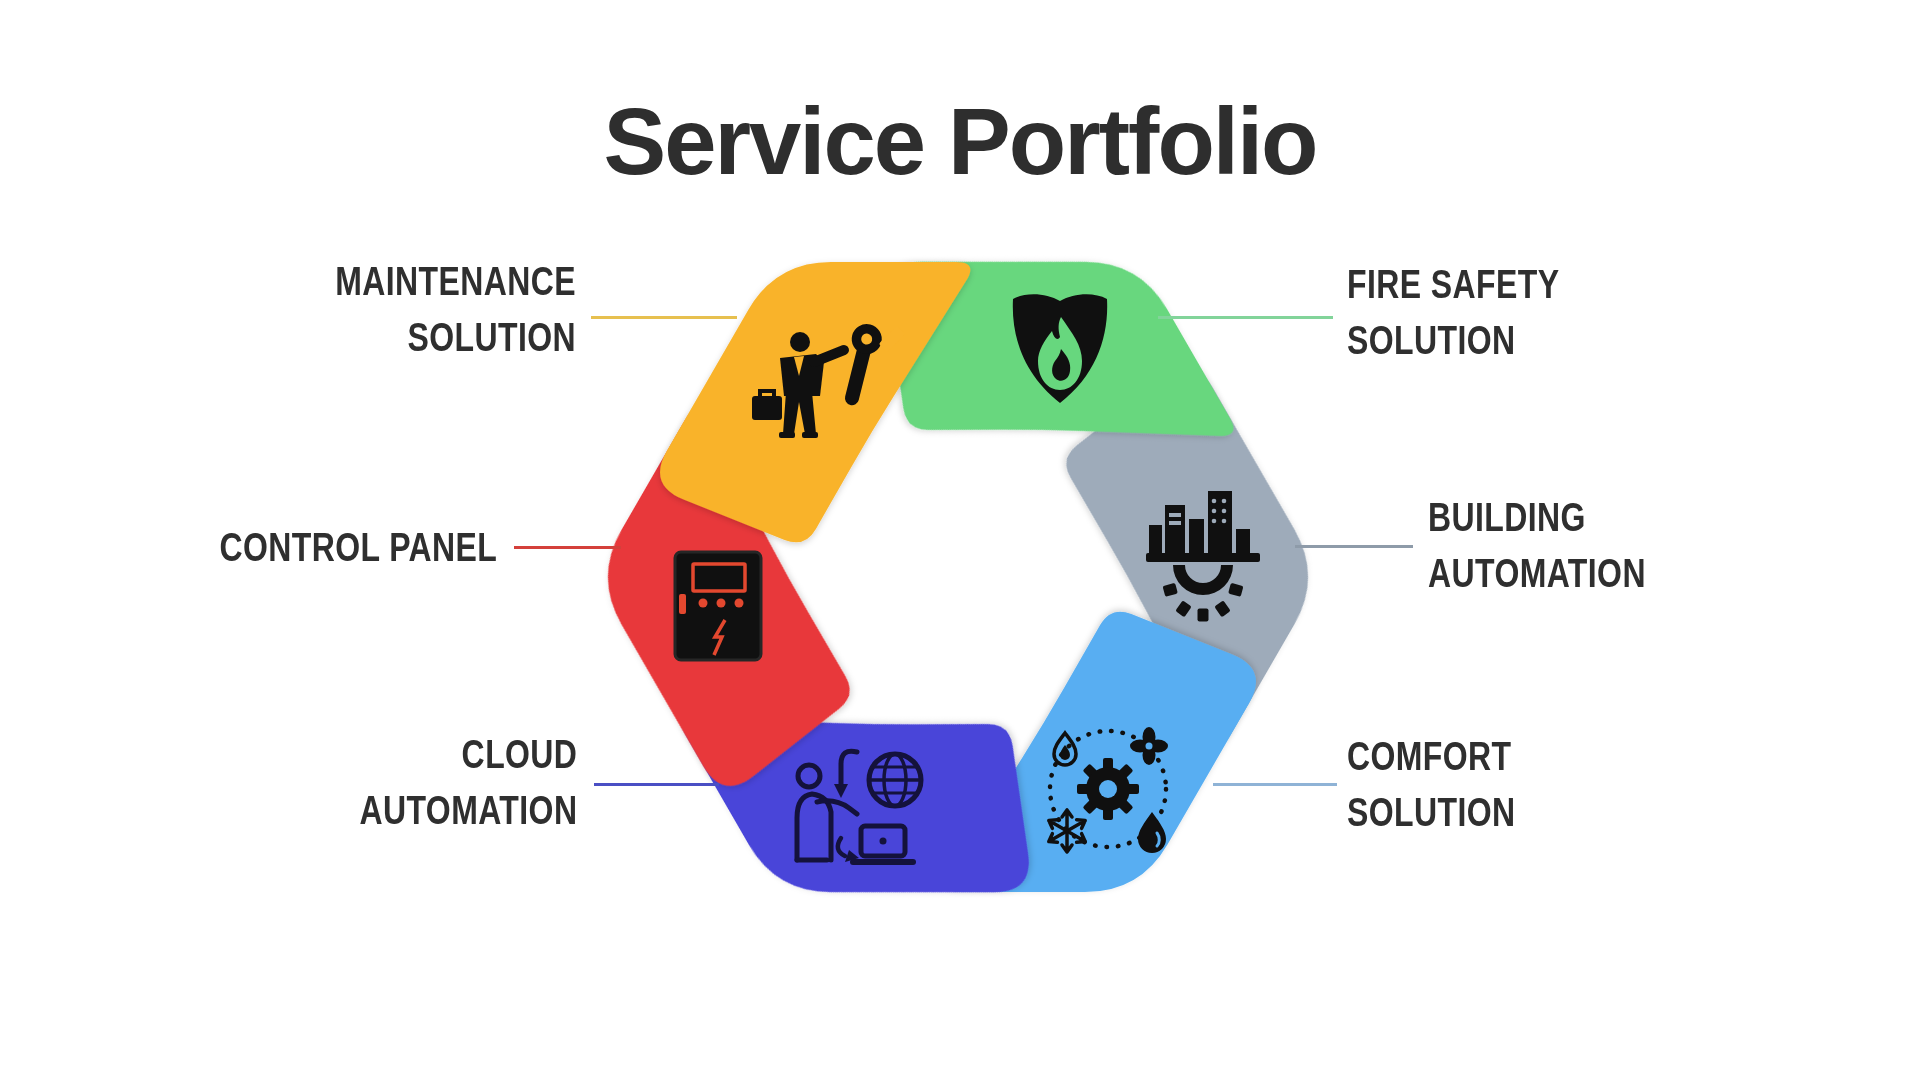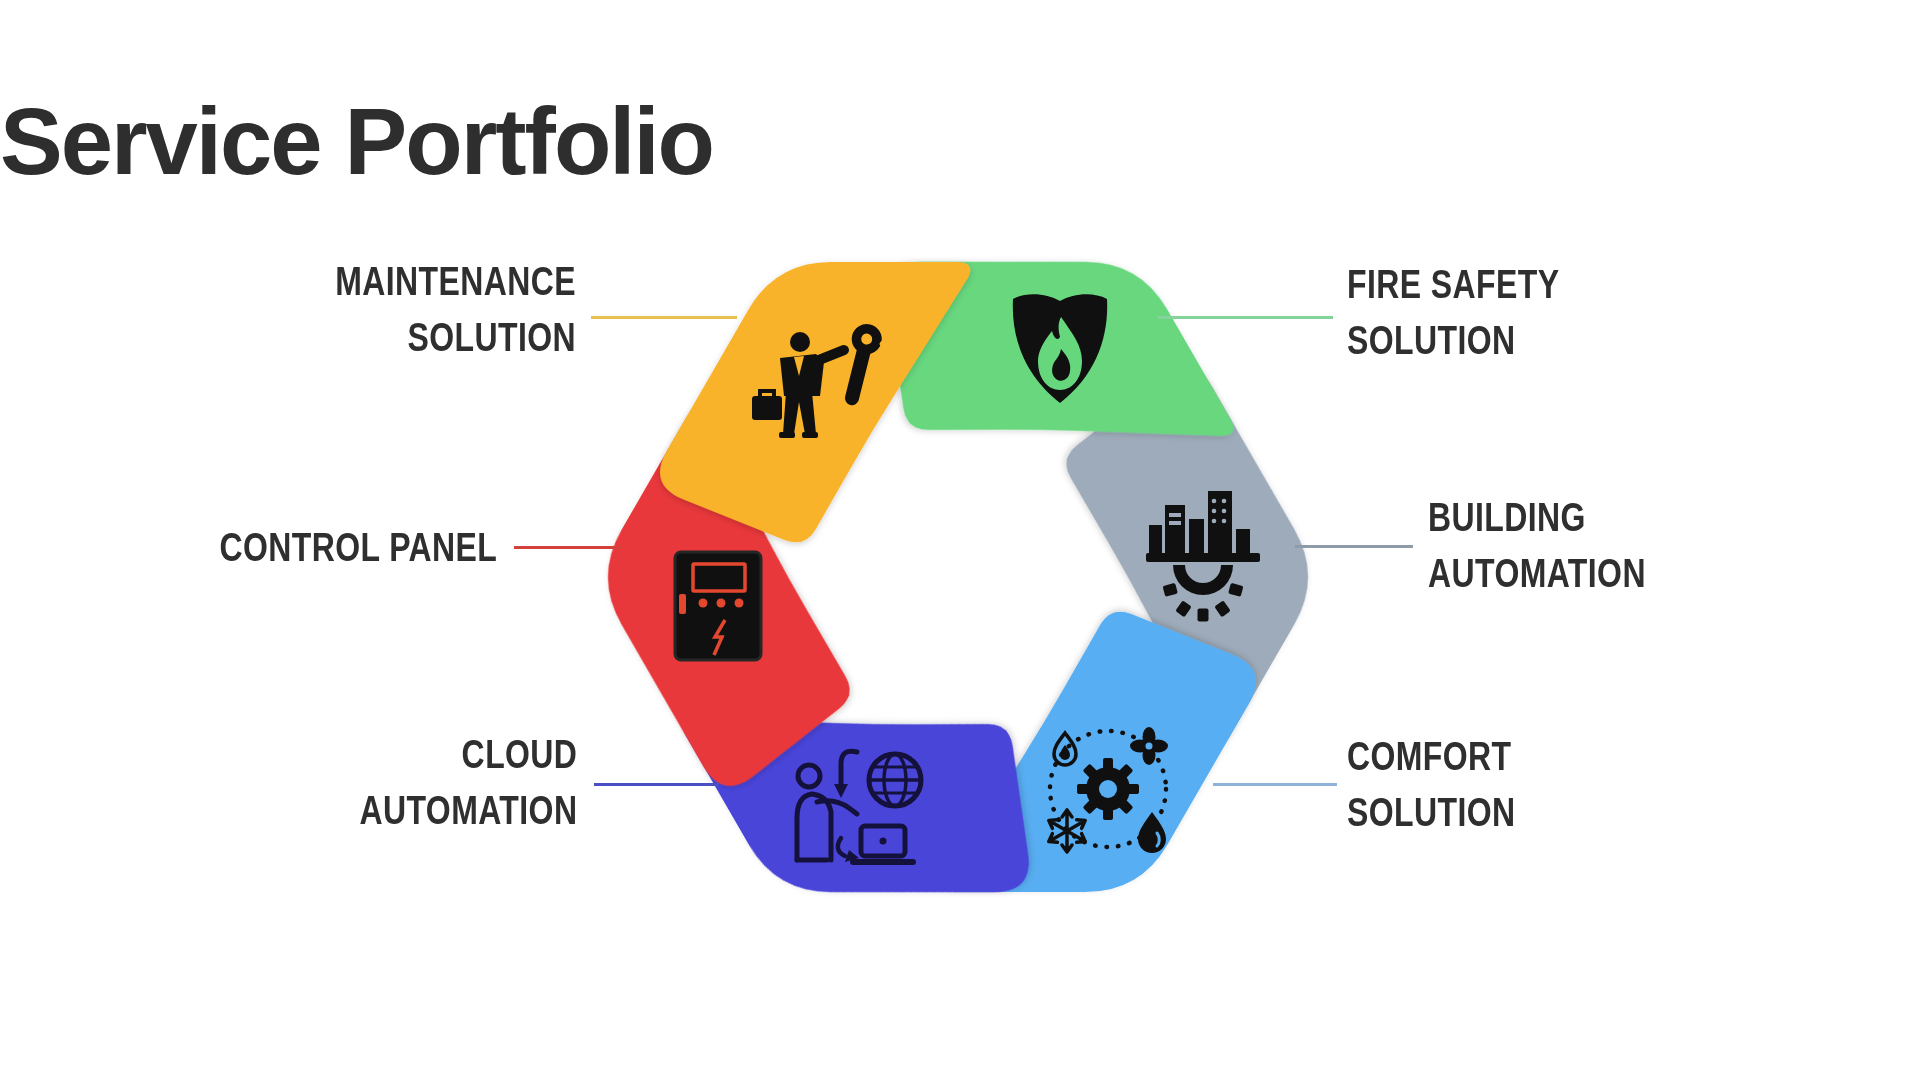--- a/index.html
+++ b/index.html
@@ -3,21 +3,21 @@
 <meta charset="utf-8">
 <style>
   html,body{margin:0;padding:0;}
   body{
     width:1920px;height:1080px;overflow:hidden;position:relative;
     background:var(--background,#fff);
     font-family:"Liberation Sans", sans-serif;
   }
   .title{
     position:absolute;left:0;top:88px;width:1920px;
-    text-align:left;
+    text-align:center;
     font-size:94px;font-weight:700;letter-spacing:-2px;
     color:var(--title_color,#2e2e2e);
   }
   .hexsvg{position:absolute;left:0;top:0;}
   .lbl{
     position:absolute;
     font-weight:700;font-size:40px;line-height:56px;
     color:var(--label_color,#2f2f2f);
     letter-spacing:.5px;
     white-space:nowrap;

